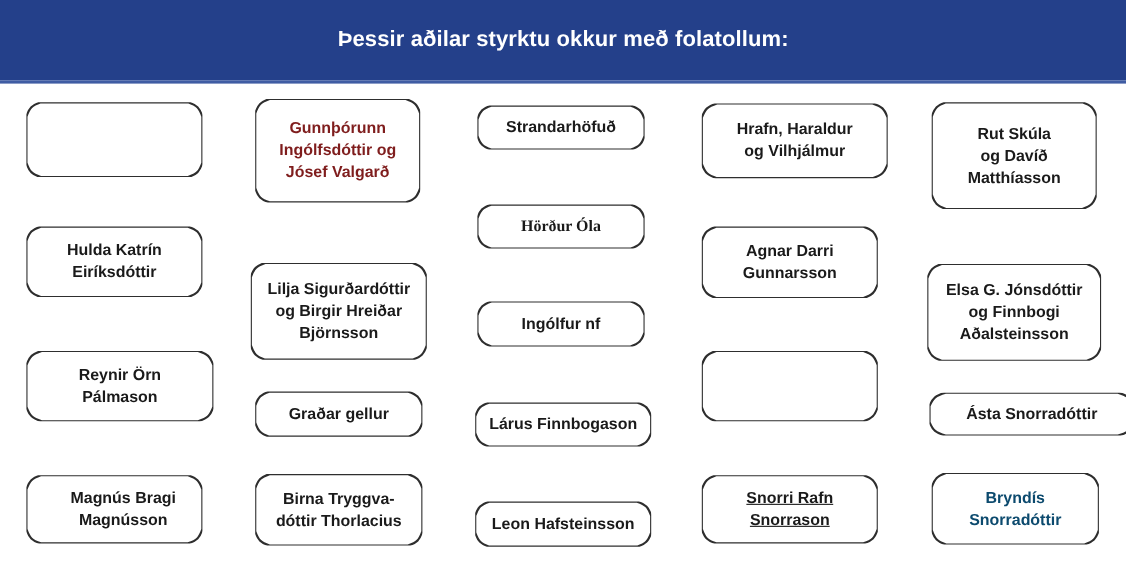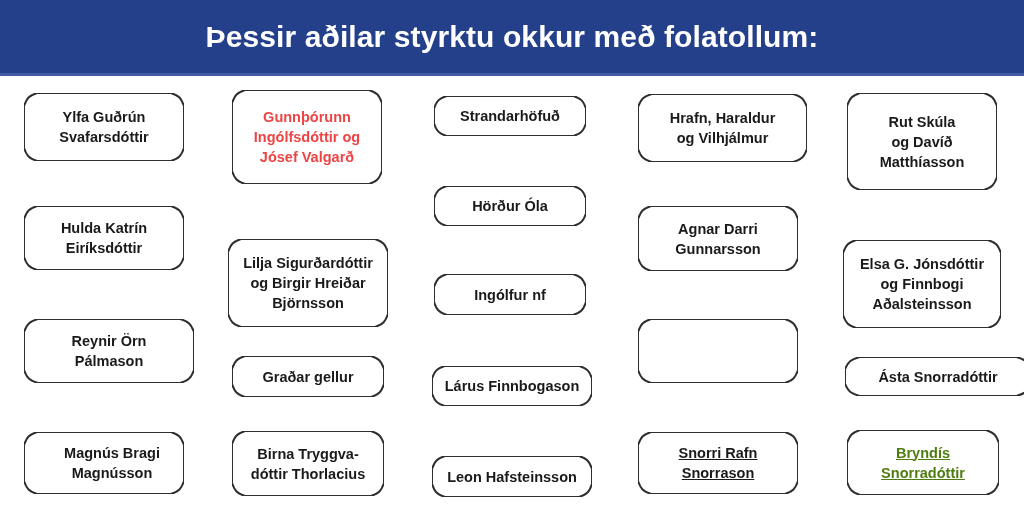--- a/index.html
+++ b/index.html
@@ -39,21 +39,21 @@
   #header-title {
     position: absolute;
     left: 0;
     top: 0;
     width: 1024px;
     height: 73px;
     display: flex;
     align-items: center;
     justify-content: center;
     color: #ffffff;
-    font-size: 30px;
+    font-size: 20px;
     font-weight: bold;
     letter-spacing: 0.1px;
     white-space: nowrap;
   }
 
   
   .plaque {
     position: absolute;
     box-sizing: border-box;
     display: flex;
@@ -93,22 +93,20 @@
 
   <div id="header-band" style="background: rgb(36, 64, 138);"></div>
   <div id="header-rule" style="background: rgb(63, 92, 163);"></div>
   <div id="header-title" style="color: rgb(255, 255, 255);">Þessir aðilar styrktu okkur með folatollum:</div>
 
   <div id="plaque-layer">
       <div class="plaque" style="left: 24px; top: 93px; width: 160px; height: 68px;">
         <svg class="plaque-frame" viewBox="0 0 160 68" preserveAspectRatio="none">
           <path d="M 13 0 L 147 0 C 155.06 2.821 157.179 4.9399999999999995 160 13 L 160 55 C 157.179 63.06 155.06 65.179 147 68 L 13 68 C 4.9399999999999995 65.179 2.821 63.06 0 55 L 0 13 C 2.821 4.9399999999999995 4.9399999999999995 2.821 13 0 Z" fill="#ffffff" stroke="#2e2e2e"></path>
         </svg>
-        <span class="plaque-label" style="color: rgb(26, 26, 26);">Ylfa Guðrún
-Svafarsdóttir</span>
       </div>
       <div class="plaque" style="left: 24px; top: 206px; width: 160px; height: 64px;">
         <svg class="plaque-frame" viewBox="0 0 160 64" preserveAspectRatio="none">
           <path d="M 13 0 L 147 0 C 155.06 2.821 157.179 4.9399999999999995 160 13 L 160 51 C 157.179 59.06 155.06 61.179 147 64 L 13 64 C 4.9399999999999995 61.179 2.821 59.06 0 51 L 0 13 C 2.821 4.9399999999999995 4.9399999999999995 2.821 13 0 Z" fill="#ffffff" stroke="#2e2e2e"></path>
         </svg>
         <span class="plaque-label" style="color: rgb(26, 26, 26);">Hulda Katrín
 Eiríksdóttir</span>
       </div>
       <div class="plaque" style="left: 24px; top: 319px; width: 170px; height: 64px;">
         <svg class="plaque-frame" viewBox="0 0 160 64" preserveAspectRatio="none">
@@ -121,21 +119,21 @@
         <svg class="plaque-frame" viewBox="0 0 160 62" preserveAspectRatio="none">
           <path d="M 13 0 L 147 0 C 155.06 2.821 157.179 4.9399999999999995 160 13 L 160 49 C 157.179 57.06 155.06 59.179 147 62 L 13 62 C 4.9399999999999995 59.179 2.821 57.06 0 49 L 0 13 C 2.821 4.9399999999999995 4.9399999999999995 2.821 13 0 Z" fill="#ffffff" stroke="#2e2e2e"></path>
         </svg>
         <span class="plaque-label" style="color: rgb(26, 26, 26); margin-left: 16px;">Magnús Bragi
 Magnússon</span>
       </div>
       <div class="plaque" style="left: 232px; top: 90px; width: 150px; height: 94px;">
         <svg class="plaque-frame" viewBox="0 0 150 94" preserveAspectRatio="none">
           <path d="M 13 0 L 137 0 C 145.06 2.821 147.179 4.9399999999999995 150 13 L 150 81 C 147.179 89.06 145.06 91.179 137 94 L 13 94 C 4.9399999999999995 91.179 2.821 89.06 0 81 L 0 13 C 2.821 4.9399999999999995 4.9399999999999995 2.821 13 0 Z" fill="#ffffff" stroke="#2e2e2e"></path>
         </svg>
-        <span class="plaque-label" style="color: #ef4444; text-align: center;">Gunnþórunn
+        <span class="plaque-label" style="color: #7f1d1d; text-align: center;">Gunnþórunn
 Ingólfsdóttir og
 Jósef Valgarð</span>
       </div>
       <div class="plaque" style="left: 228px; top: 239px; width: 160px; height: 88px;">
         <svg class="plaque-frame" viewBox="0 0 160 88" preserveAspectRatio="none">
           <path d="M 13 0 L 147 0 C 155.06 2.821 157.179 4.9399999999999995 160 13 L 160 75 C 157.179 83.06 155.06 85.179 147 88 L 13 88 C 4.9399999999999995 85.179 2.821 83.06 0 75 L 0 13 C 2.821 4.9399999999999995 4.9399999999999995 2.821 13 0 Z" fill="#ffffff" stroke="#2e2e2e"></path>
         </svg>
         <span class="plaque-label" style="color: rgb(26, 26, 26);">Lilja Sigurðardóttir
 og Birgir Hreiðar
 Björnsson</span>
@@ -156,21 +154,21 @@
       <div class="plaque" style="left: 434px; top: 96px; width: 152px; height: 40px;">
         <svg class="plaque-frame" viewBox="0 0 152 40" preserveAspectRatio="none">
           <path d="M 12.5 0 L 139.5 0 C 147.25 2.7125 149.2875 4.75 152 12.5 L 152 27.5 C 149.2875 35.25 147.25 37.2875 139.5 40 L 12.5 40 C 4.75 37.2875 2.7125 35.25 0 27.5 L 0 12.5 C 2.7125 4.75 4.75 2.7125 12.5 0 Z" fill="#ffffff" stroke="#2e2e2e"></path>
         </svg>
         <span class="plaque-label" style="color: rgb(26, 26, 26);">Strandarhöfuð</span>
       </div>
       <div class="plaque" style="left: 434px; top: 186px; width: 152px; height: 40px;">
         <svg class="plaque-frame" viewBox="0 0 152 40" preserveAspectRatio="none">
           <path d="M 12.5 0 L 139.5 0 C 147.25 2.7125 149.2875 4.75 152 12.5 L 152 27.5 C 149.2875 35.25 147.25 37.2875 139.5 40 L 12.5 40 C 4.75 37.2875 2.7125 35.25 0 27.5 L 0 12.5 C 2.7125 4.75 4.75 2.7125 12.5 0 Z" fill="#ffffff" stroke="#2e2e2e"></path>
         </svg>
-        <span class="plaque-label" style="color: rgb(26, 26, 26);">Hörður Óla</span>
+        <span class="plaque-label" style="color: rgb(26, 26, 26); font-family: Liberation Serif, serif;">Hörður Óla</span>
       </div>
       <div class="plaque" style="left: 434px; top: 274px; width: 152px; height: 41px;">
         <svg class="plaque-frame" viewBox="0 0 152 41" preserveAspectRatio="none">
           <path d="M 12.8125 0 L 139.1875 0 C 147.13125 2.7803124999999995 149.2196875 4.86875 152 12.8125 L 152 28.1875 C 149.2196875 36.13125 147.13125 38.2196875 139.1875 41 L 12.8125 41 C 4.86875 38.2196875 2.7803124999999995 36.13125 0 28.1875 L 0 12.8125 C 2.7803124999999995 4.86875 4.86875 2.7803124999999995 12.8125 0 Z" fill="#ffffff" stroke="#2e2e2e"></path>
         </svg>
         <span class="plaque-label" style="color: rgb(26, 26, 26);">Ingólfur nf</span>
       </div>
       <div class="plaque" style="left: 432px; top: 366px; width: 160px; height: 40px;">
         <svg class="plaque-frame" viewBox="0 0 160 40" preserveAspectRatio="none">
           <path d="M 12.5 0 L 147.5 0 C 155.25 2.7125 157.2875 4.75 160 12.5 L 160 27.5 C 157.2875 35.25 155.25 37.2875 147.5 40 L 12.5 40 C 4.75 37.2875 2.7125 35.25 0 27.5 L 0 12.5 C 2.7125 4.75 4.75 2.7125 12.5 0 Z" fill="#ffffff" stroke="#2e2e2e"></path>
@@ -228,18 +226,18 @@
       <div class="plaque" style="left: 845px; top: 357px; width: 186px; height: 39px;">
         <svg class="plaque-frame" viewBox="0 0 155 39" preserveAspectRatio="none">
           <path d="M 12.1875 0 L 142.8125 0 C 150.36875 2.6446875 152.3553125 4.63125 155 12.1875 L 155 26.8125 C 152.3553125 34.36875 150.36875 36.3553125 142.8125 39 L 12.1875 39 C 4.63125 36.3553125 2.6446875 34.36875 0 26.8125 L 0 12.1875 C 2.6446875 4.63125 4.63125 2.6446875 12.1875 0 Z" fill="#ffffff" stroke="#2e2e2e"></path>
         </svg>
         <span class="plaque-label" style="color: rgb(26, 26, 26);">Ásta Snorradóttir</span>
       </div>
       <div class="plaque" style="left: 847px; top: 430px; width: 152px; height: 65px;">
         <svg class="plaque-frame" viewBox="0 0 152 65" preserveAspectRatio="none">
           <path d="M 13 0 L 139 0 C 147.06 2.821 149.179 4.9399999999999995 152 13 L 152 52 C 149.179 60.06 147.06 62.179 139 65 L 13 65 C 4.9399999999999995 62.179 2.821 60.06 0 52 L 0 13 C 2.821 4.9399999999999995 4.9399999999999995 2.821 13 0 Z" fill="#ffffff" stroke="#2e2e2e"></path>
         </svg>
-        <span class="plaque-label" style="color: #4d7c0f; text-decoration: underline;">Bryndís
+        <span class="plaque-label" style="color: #0c4a6e;">Bryndís
 Snorradóttir</span>
       </div>
     </div>
 
 </div>
 
 </body></html>

